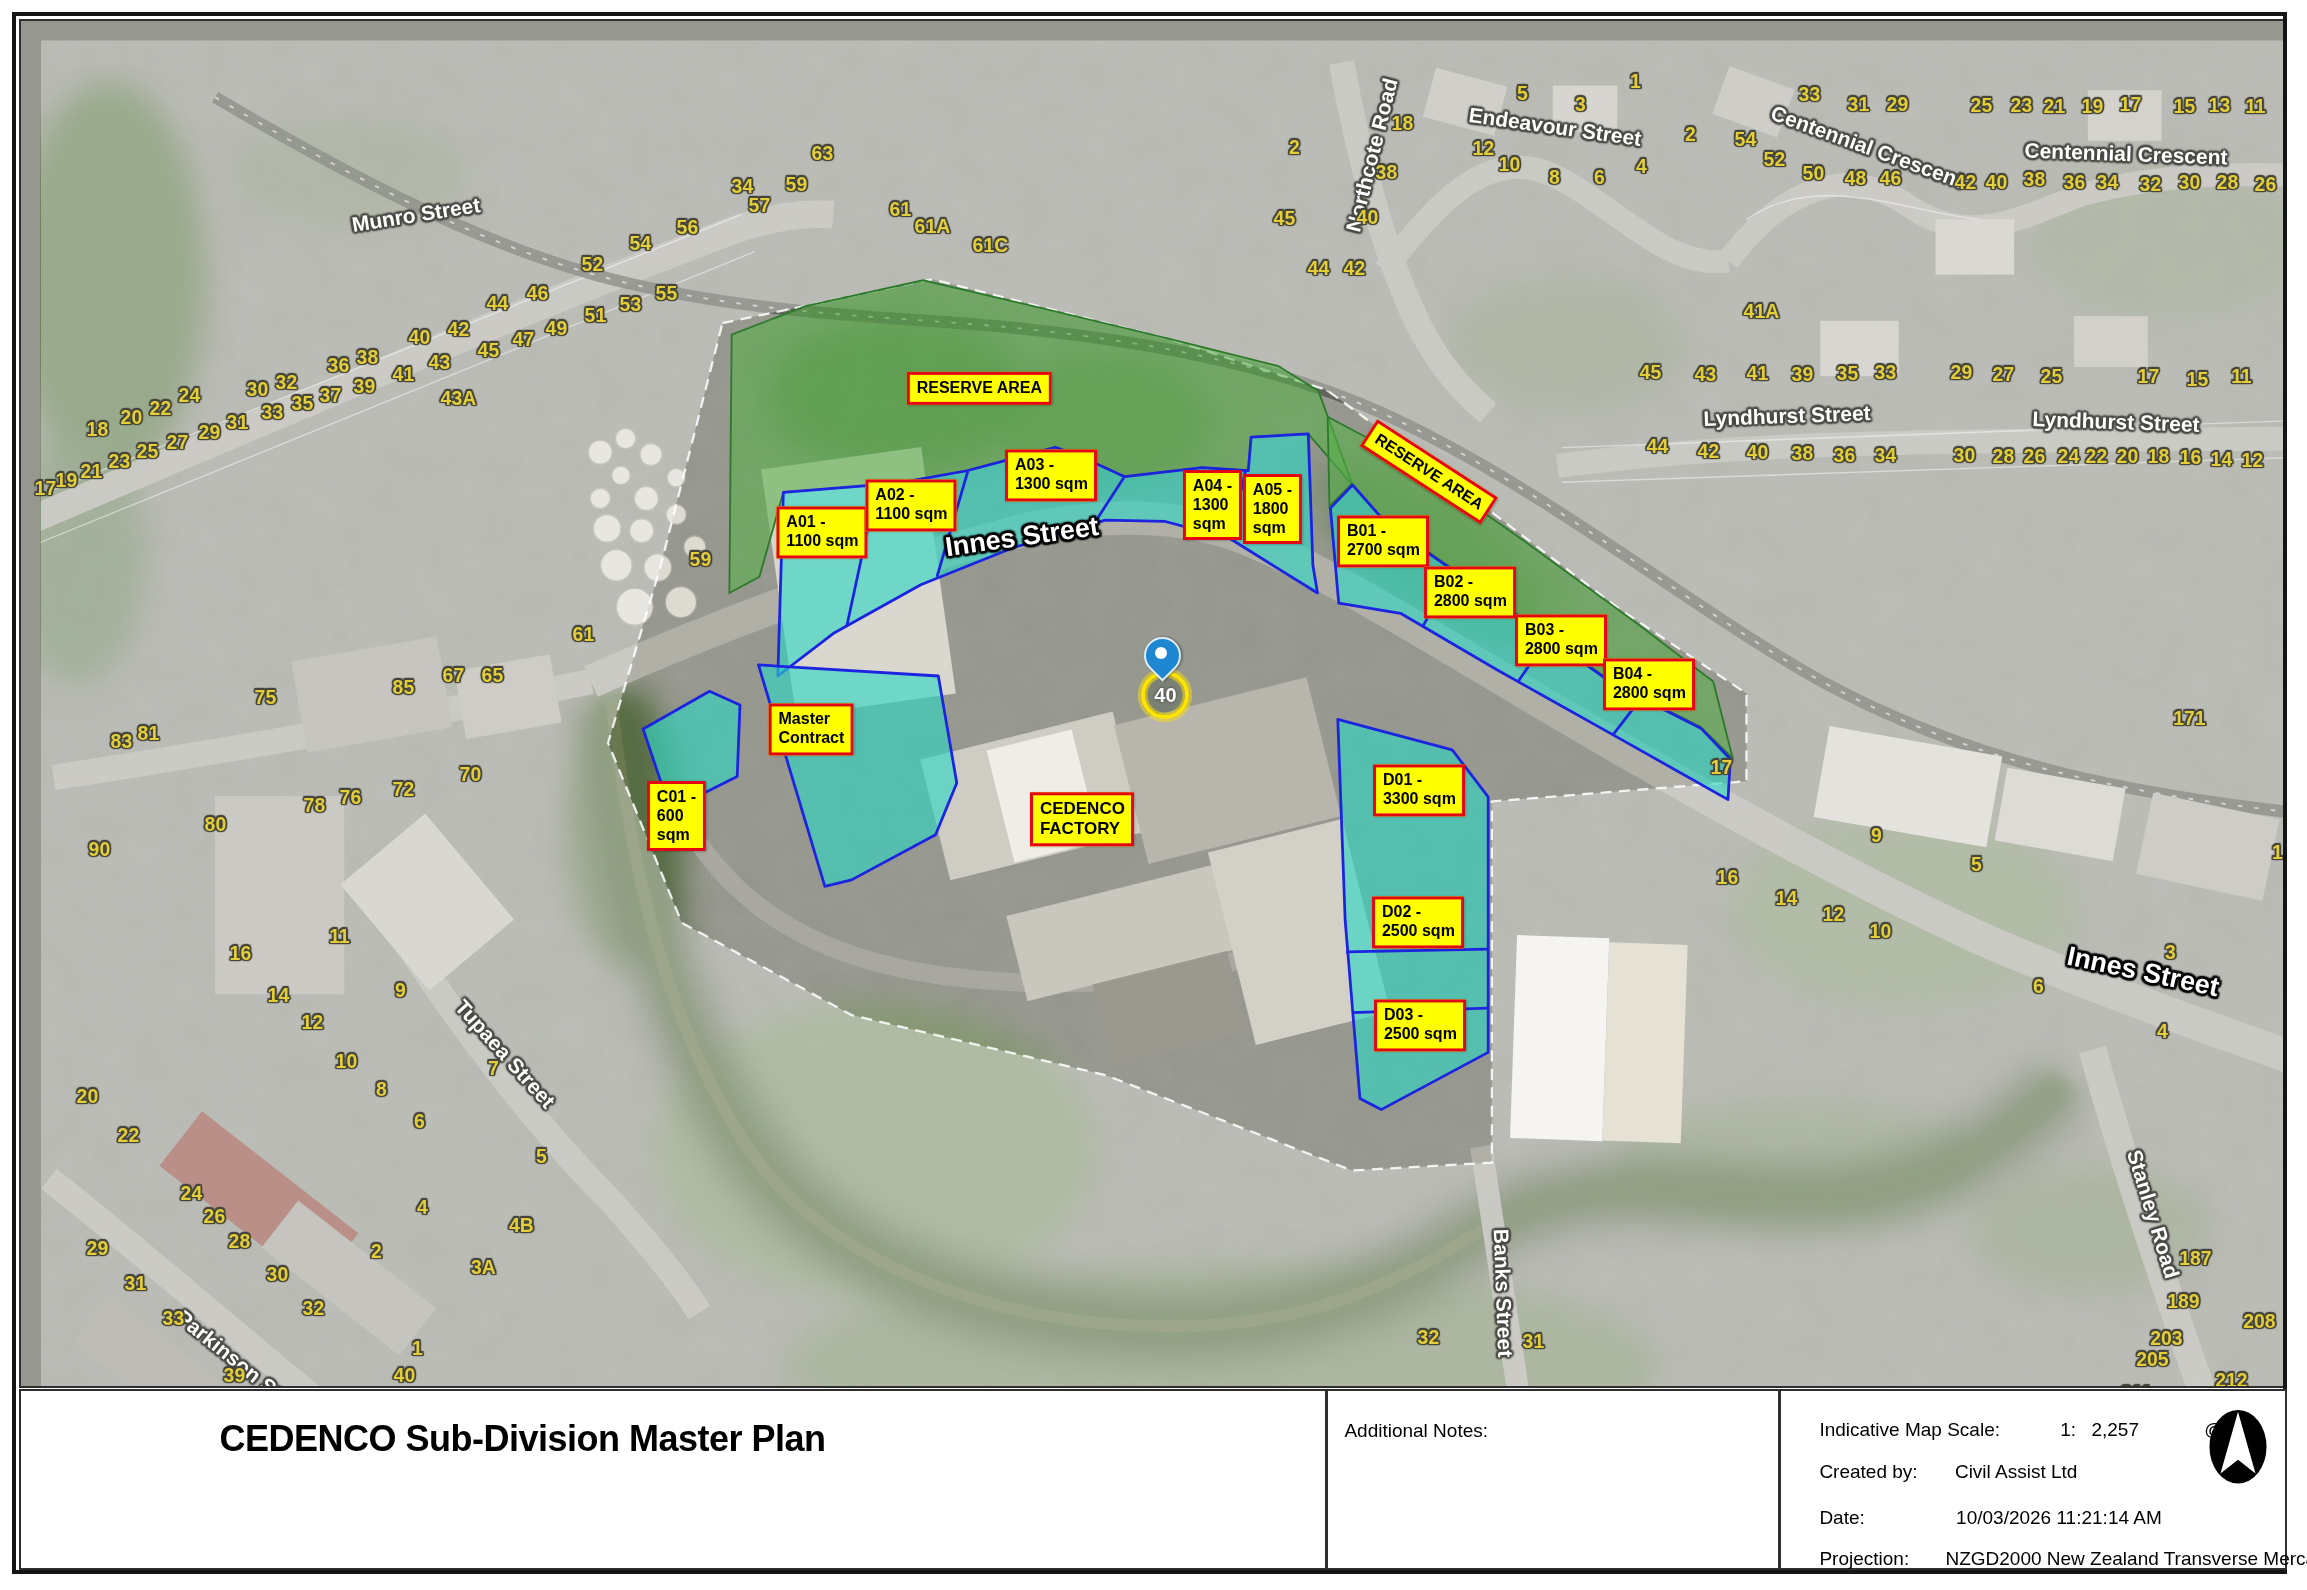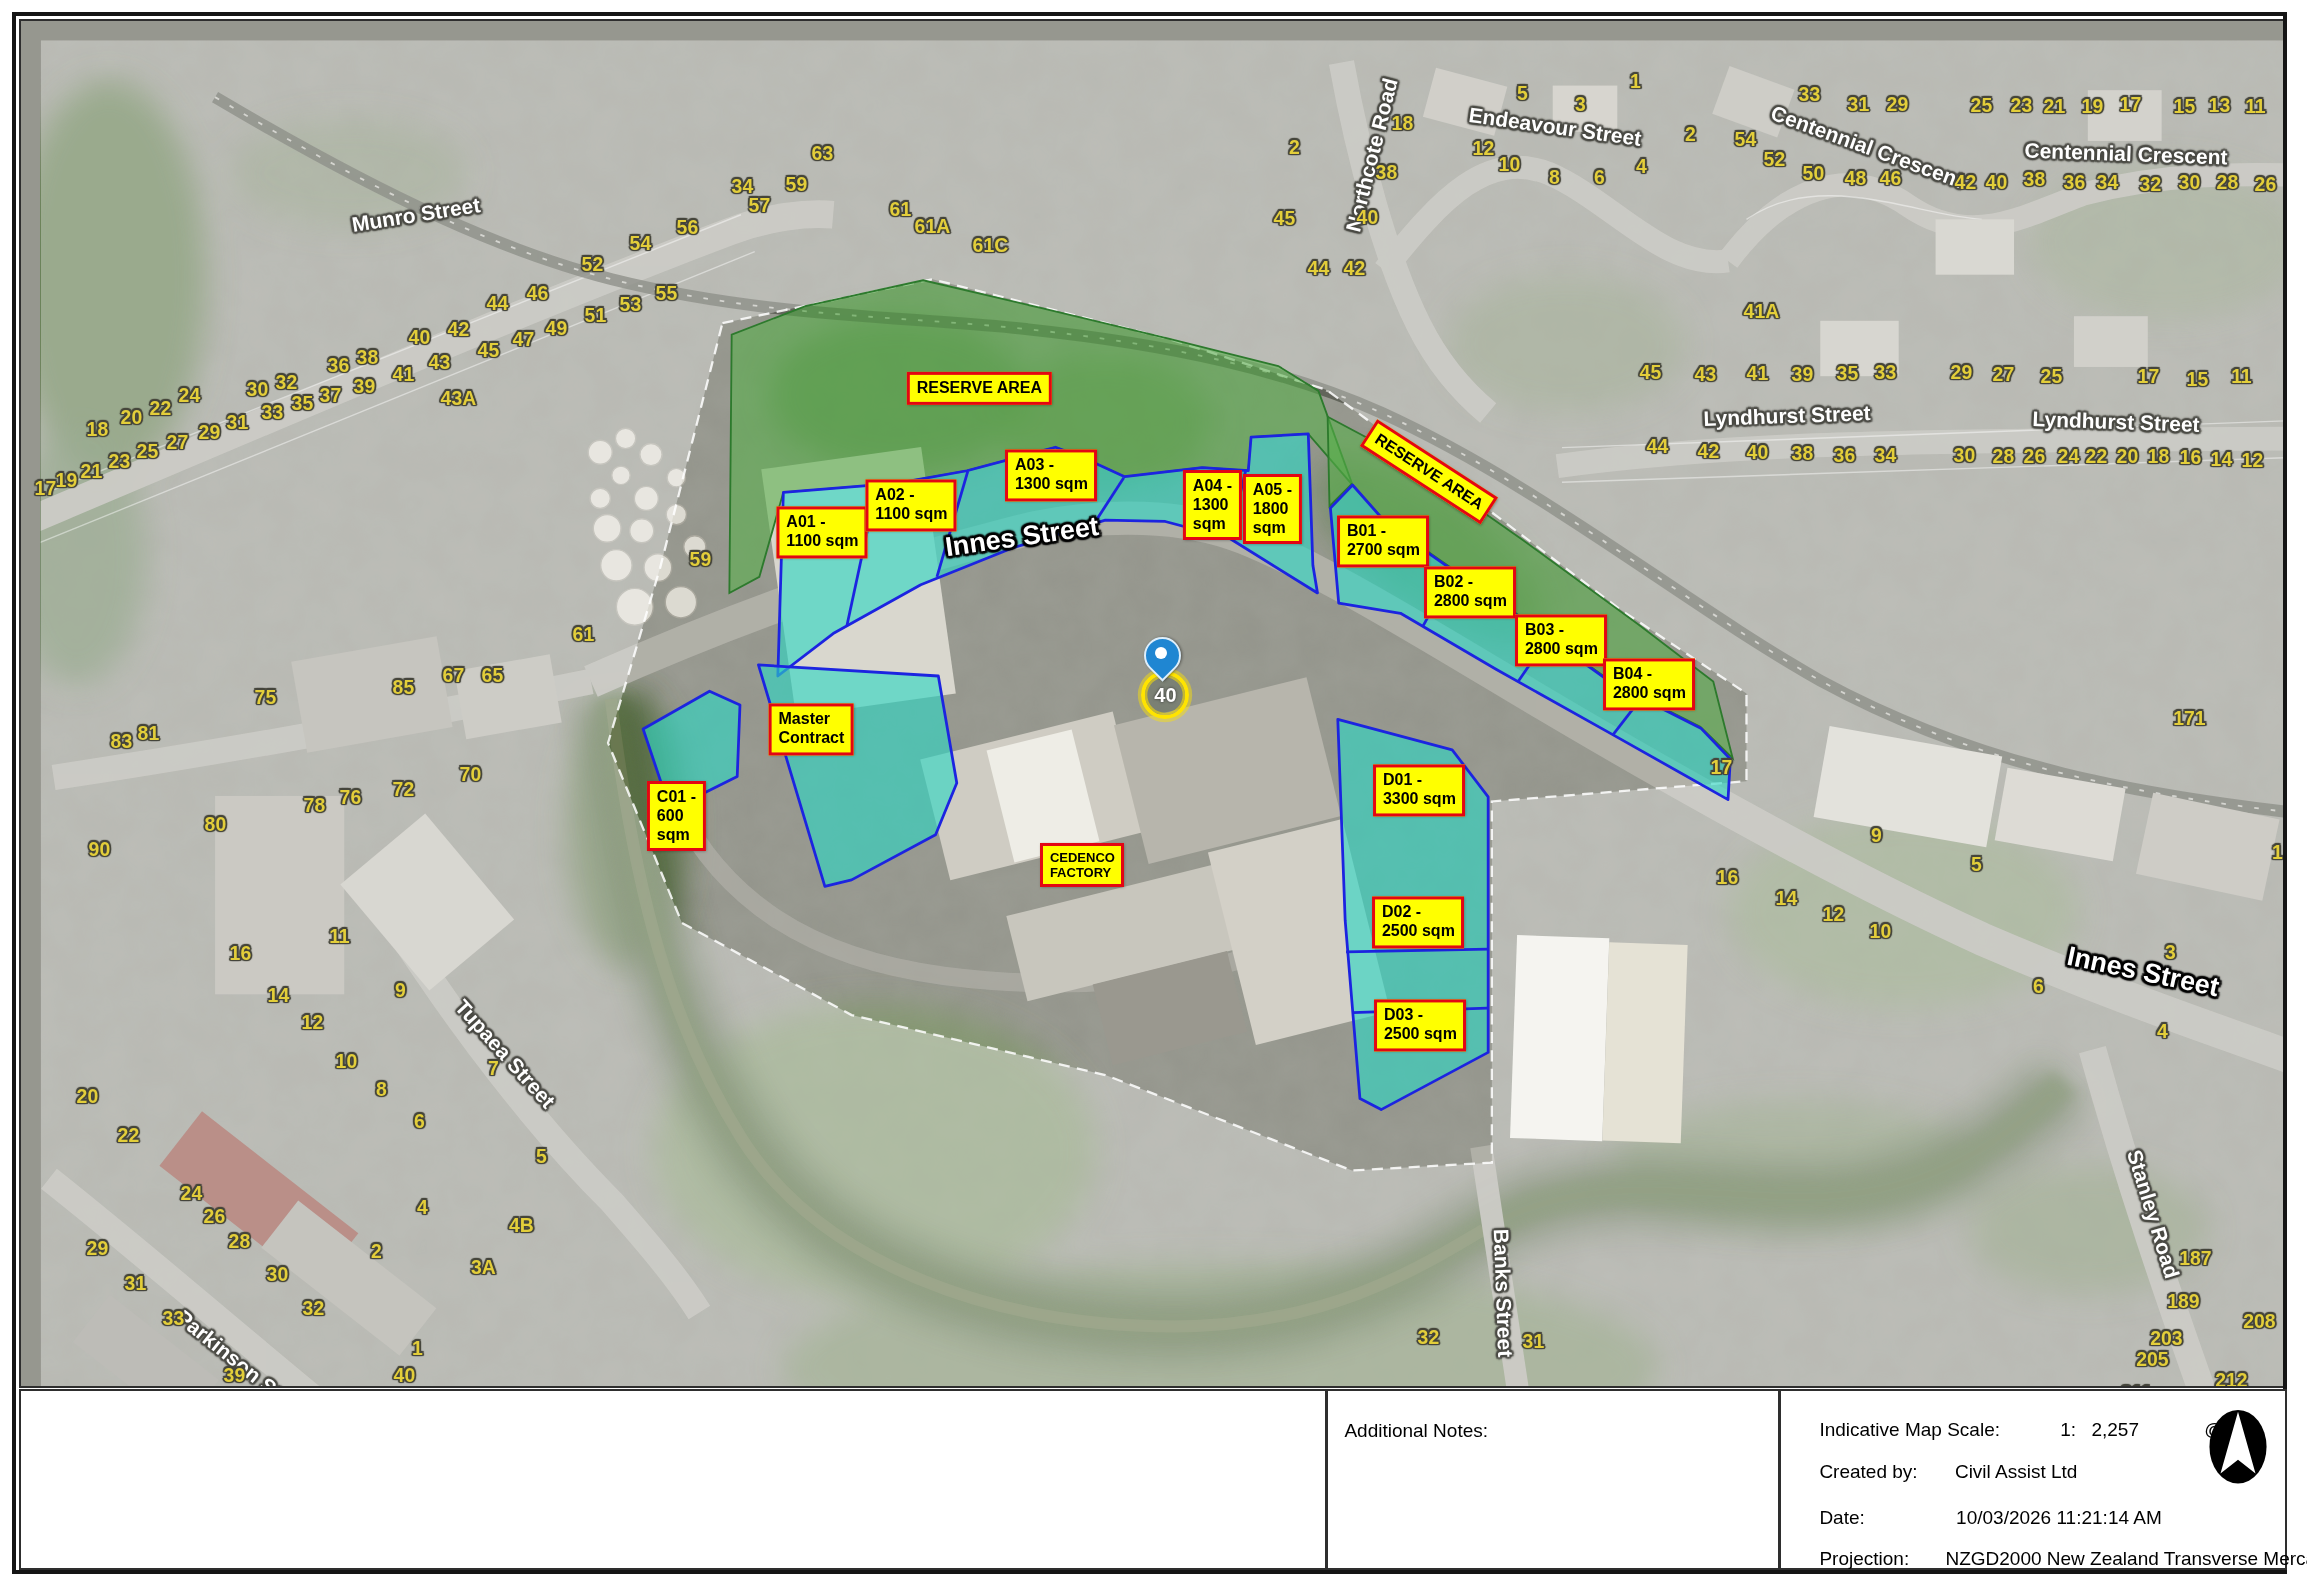--- a/index.html
+++ b/index.html
@@ -18,21 +18,21 @@
       text-shadow:-1.8px -1.8px 1.4px #4a4a44,1.8px -1.8px 1.4px #4a4a44,-1.8px 1.8px 1.4px #4a4a44,1.8px 1.8px 1.4px #4a4a44,
                   0 -2.3px 1.4px #4a4a44,0 2.3px 1.4px #4a4a44,-2.3px 0 1.4px #4a4a44,2.3px 0 1.4px #4a4a44;}
   .street.innes{font-size:27px;
       text-shadow:-2.3px -2.3px 1.4px #000,2.3px -2.3px 1.4px #000,-2.3px 2.3px 1.4px #000,2.3px 2.3px 1.4px #000,
                   0 -2.8px 1.4px #000,0 2.8px 1.4px #000,-2.8px 0 1.4px #000,2.8px 0 1.4px #000;}
 
   
   .lotlabel{position:absolute;background:#ffff00;border:3.2px solid #e30613;color:#000;
       font-weight:bold;font-size:16px;line-height:1.18;padding:3.7px 6.5px;white-space:nowrap;
       box-shadow:0.9px 0.9px 2.8px rgba(0,0,0,.35);}
-  .lotlabel.big{font-size:13px;margin-top:46px;}
+  .lotlabel.big{font-size:17px;}
 
   
   .hn{position:absolute;white-space:nowrap;font-weight:bold;font-size:19.4px;color:#e3ce3a;
       text-shadow:-1.4px -1.4px 0.9px #45453b,1.4px -1.4px 0.9px #45453b,-1.4px 1.4px 0.9px #45453b,1.4px 1.4px 0.9px #45453b,
                   0 -1.8px 0.9px #45453b,0 1.8px 0.9px #45453b,-1.8px 0 0.9px #45453b,1.8px 0 0.9px #45453b;}
 
   
   .pin-ring{position:absolute;width:40px;height:40px;border-radius:50%;
       border:4.2px solid #ffe400;box-shadow:0 0 0 3.2px rgba(255,228,0,.45), inset 0 0 0 2.3px rgba(255,228,0,.55);
       background:rgba(40,60,40,.25);}
@@ -474,20 +474,21 @@
         <div class="pin-dot" style="left: 1134px; top: 626px;"></div>
       </div>
   </div>
 
   <div class="outer-border"></div>
 
   <div class="title-block">
     <div class="tb-divider" style="left:1304px"></div>
     <div class="tb-divider" style="left:1757px"></div>
 
+    <h1 class="tb-title" style="margin:0;font-size:36px;">CEDENCO Sub-Division Master Plan</h1>
 
     <div class="tb-notes">Additional Notes:</div>
 
     <div class="tb-info">
       <div class="tb-row" style="top:28px">
         <span class="lab">Indicative Map Scale:</span>
         <span class="val" style="margin-left:55px">1:</span>
         <span class="val" style="margin-left:10px">2,257</span>
         <span class="val" style="margin-left:60px">@ A3</span>
       </div>

